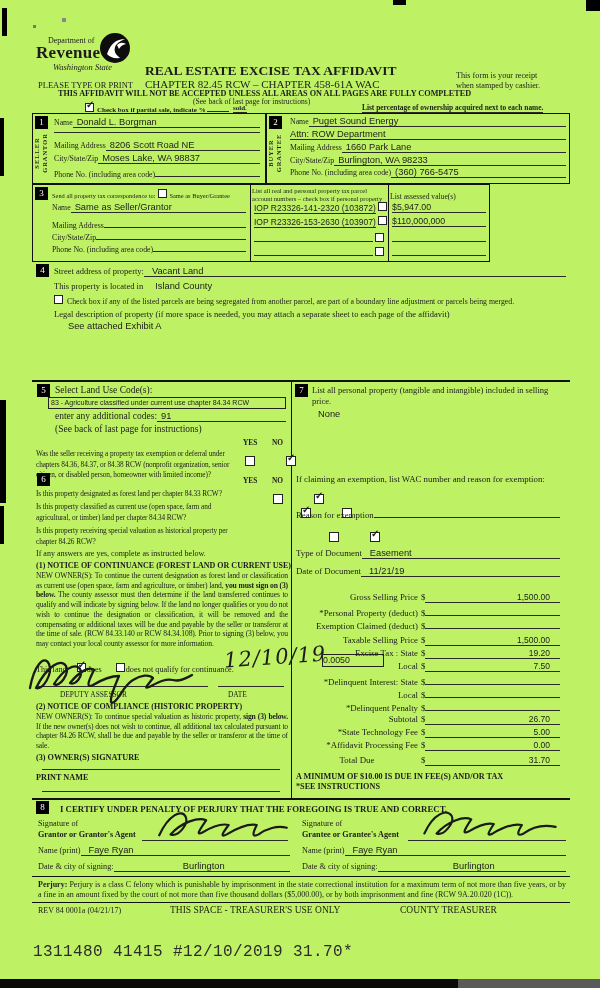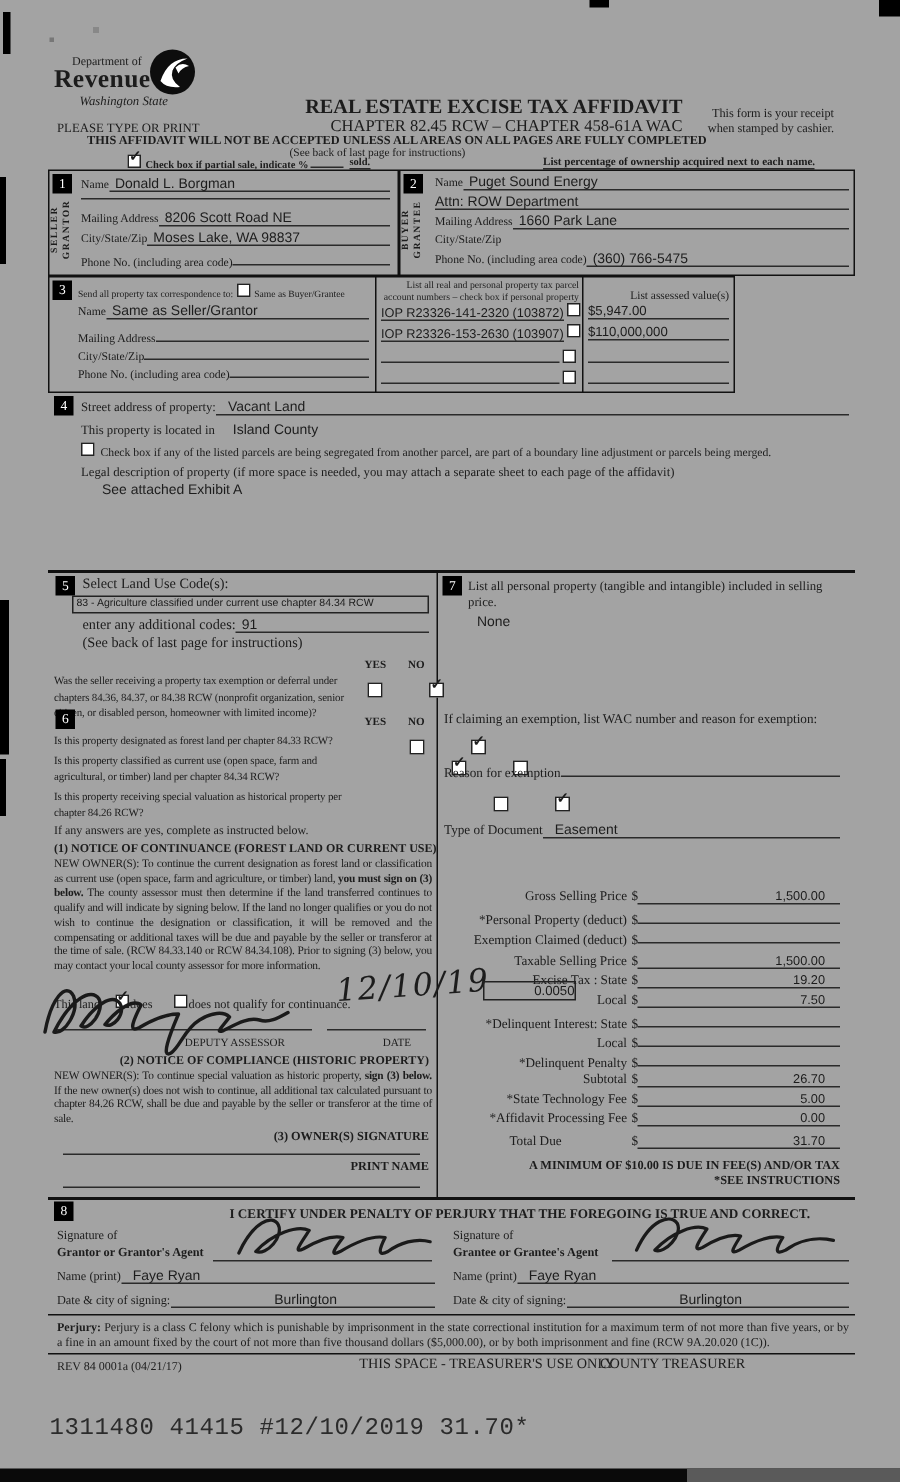--- a/index.html
+++ b/index.html
@@ -1,24 +1,24 @@
 <!DOCTYPE html>
 <html><head>
 <meta charset="utf-8">
 <style>
   *{box-sizing:border-box;margin:0;padding:0}
   html,body{background:#e8e8e8}
-  .page{position:relative;width:600px;height:988px;background:#a3a3a3;overflow:hidden;color:#1c1c1c;font-family:"Liberation Serif",serif}
+  .page{position:relative;width:600px;height:988px;background:#bef264;overflow:hidden;color:#1c1c1c;font-family:"Liberation Serif",serif}
   .abs{position:absolute}
   .ser{font-family:"Liberation Serif",serif}
   .san{font-family:"Liberation Sans",sans-serif}
   .mono{font-family:"Liberation Mono","DejaVu Sans Mono",monospace}
   .b{font-weight:bold}
   .i{font-style:italic}
-  .ctr{text-align:right}
+  .ctr{text-align:left}
   .just{text-align:justify}
   .nw{white-space:nowrap}
   .row{display:flex;align-items:baseline}
   .lbl{white-space:nowrap}
   .fill{flex:1;border-bottom:1px solid #2a2a2a;min-height:11px;padding-left:4px}
   .ul{border-bottom:1px solid #2a2a2a}
   .vr{text-align:right;padding-right:10px}
   .vc{text-align:center}
   .cb{display:inline-block;width:9px;height:9px;border:1.2px solid #222;position:relative;vertical-align:-1px;background:#fff;flex:none}
   .cb .ck{position:absolute;left:0;top:-4px;font-size:10px;font-weight:bold;line-height:10px}
@@ -126,20 +126,21 @@
   </div>
   <div class="abs row" style="left:290px;top:129px;width:276px">
     <span class="fill san f93" style="padding-left:0">Attn:  ROW Department</span>
   </div>
   <div class="abs row" style="left:290px;top:142px;width:276px">
     <span class="lbl ser f78">Mailing Address</span>
     <span class="fill san f93">1660 Park Lane</span>
   </div>
   <div class="abs row" style="left:290px;top:155px;width:276px">
     <span class="lbl ser f78">City/State/Zip</span>
+    <span class="fill san f93">Burlington, WA 98233</span>
   </div>
   <div class="abs row" style="left:290px;top:167px;width:276px">
     <span class="lbl ser f78">Phone No. (including area code)</span>
     <span class="fill san f93">(360) 766-5475</span>
   </div>
 
   
   <div class="abs box" style="left:32px;top:184px;width:458px;height:78px"></div>
   <div class="abs vline" style="left:250px;top:184px;height:78px"></div>
   <div class="abs vline" style="left:388px;top:184px;height:78px"></div>
@@ -284,20 +285,24 @@
   <div class="abs san f93" style="left:318px;top:409px">None</div>
   <div class="abs ser f88 nw" style="left:296px;top:474px">If claiming an exemption, list WAC number and reason for exemption:</div>
   <div class="abs row" style="left:296px;top:507px;width:264px">
     <span class="lbl ser f88">Reason for exemption</span>
     <span class="fill"></span>
   </div>
   <div class="abs row" style="left:296px;top:548px;width:264px">
     <span class="lbl ser f88">Type of Document</span>
     <span class="fill san f93" style="padding-left:8px">Easement</span>
   </div>
+  <div class="abs row" style="left:296px;top:566px;width:264px">
+    <span class="lbl ser f88">Date of Document</span>
+    <span class="fill san f93" style="padding-left:8px">11/21/19</span>
+  </div>
 
   <div class="abs row" style="left:296px;top:592px;width:264px">
     <span class="lbl ser f88" style="width:122px;text-align:right">Gross Selling Price</span>
     <span class="ser f88" style="margin-left:3px">$</span>
     <span class="fill san f85 vr">1,500.00</span>
   </div>
   <div class="abs row" style="left:296px;top:605px;width:264px">
     <span class="lbl ser f88" style="width:122px;text-align:right">*Personal Property (deduct)</span>
     <span class="ser f88" style="margin-left:3px">$</span>
     <span class="fill san f85 vr"></span>

